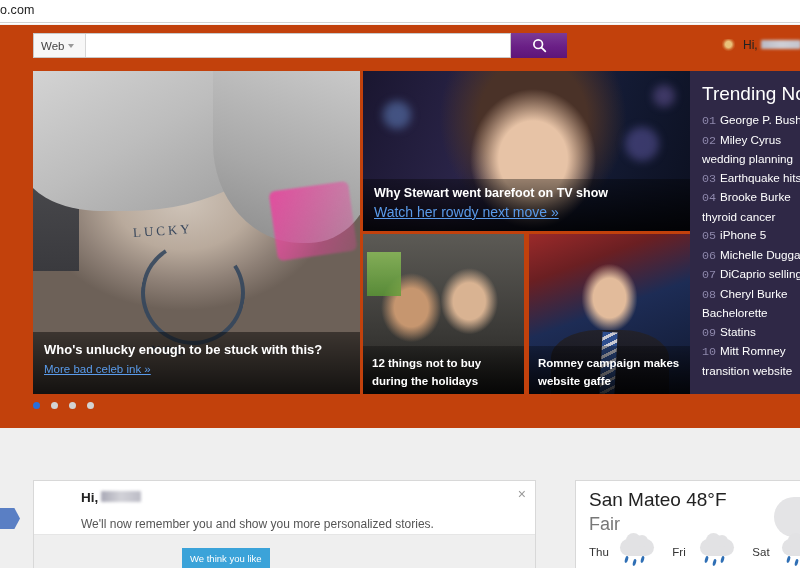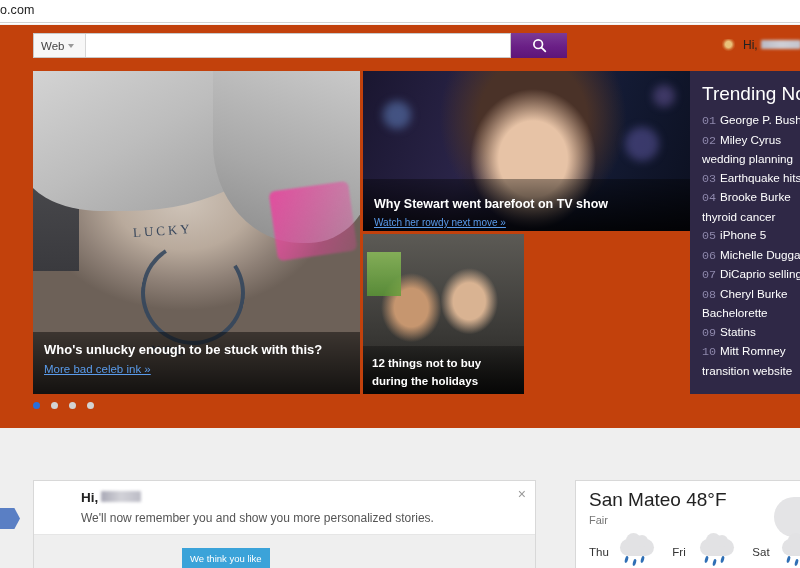--- a/index.html
+++ b/index.html
@@ -127,24 +127,24 @@
   .midstory .bokeh1, .midstory .bokeh2, .midstory .bokeh3 {
     position: absolute; border-radius: 50%; filter: blur(4px);
   }
   .midstory .bokeh1 { left: 20px; top: 30px; width: 28px; height: 28px; background: rgba(110,150,220,.45); }
   .midstory .bokeh2 { left: 262px; top: 56px; width: 34px; height: 34px; background: rgba(120,110,200,.4); }
   .midstory .bokeh3 { left: 290px; top: 14px; width: 22px; height: 22px; background: rgba(150,120,210,.35); }
 
   .caption-md {
     position: absolute; left: 0; right: 0; bottom: 0; height: 52px;
     background: linear-gradient(to bottom, rgba(0,0,0,.35), rgba(0,0,0,.85));
-    padding: 18px 11px 0 11px; box-sizing: border-box;
+    padding: 7px 11px 0 11px; box-sizing: border-box;
   }
   .caption-md .t { color: #fff; font-size: 12.5px; font-weight: bold; line-height: 15px; }
-  .caption-md .l { color: #5a9bea; font-size: 10px; margin-top: 3px; display: inline-block; }
+  .caption-md .l { color: #5a9bea; font-size: 14px; margin-top: 3px; display: inline-block; }
 
   .thumb { position: absolute; top: 163px; width: 161px; height: 160px; overflow: hidden; }
   .thumb.a { left: 330px; background: #2d2b2a; }
   .thumb.b { left: 496px; background: #1c1c28; }
   .thumb.a .photo {
     position: absolute; inset: 0;
     background:
       radial-gradient(ellipse 42px 48px at 30% 46%, #c6966f 0 40%, rgba(198,150,111,0) 72%),
       radial-gradient(ellipse 40px 46px at 66% 42%, #d9b392 0 40%, rgba(217,179,146,0) 72%),
       linear-gradient(to bottom, #5c5a55 0%, #3b3a37 60%, #242320 100%);
@@ -207,21 +207,21 @@
   .notif-hi {
     position: absolute; left: 47px; top: 9px;
     font-size: 13.5px; font-weight: bold; color: #222;
     display: flex; align-items: baseline; gap: 3px;
   }
   .redacted2 {
     display: inline-block; width: 40px; height: 11px;
     background: linear-gradient(to right, #a9a9b6, #d2d2d8, #bcbcc6);
     filter: blur(1.8px); border-radius: 1px;
   }
-  .notif-sub { position: absolute; left: 47px; top: 30px; font-size: 12px; color: #555; }
+  .notif-sub { position: absolute; left: 47px; top: 36px; font-size: 12px; color: #555; }
   .notif-close {
     position: absolute; right: 9px; top: 6px;
     font-size: 14px; color: #999; cursor: pointer; line-height: 1;
   }
   .notif-body { position: relative; height: 59px; background: #efefef; }
 
   .tooltip {
     position: absolute; left: 148px; top: 13px;
     background: #3ba3d9; color: #fff; font-size: 9.5px;
     padding: 5px 8px; border-radius: 0; white-space: nowrap;
@@ -238,21 +238,21 @@
     clip-path: polygon(0 0, 72% 0, 100% 50%, 72% 100%, 0 100%);
   }
 
   
   .weather {
     position: absolute; left: 575px; top: 52px; width: 240px; height: 113px;
     background: #fff; border: 1px solid #d8d8d8; border-bottom: 0; box-sizing: border-box;
     overflow: hidden;
   }
   .w-title { position: absolute; left: 13px; top: 8px; font-size: 19px; color: #222; white-space: nowrap; }
-  .w-cond { position: absolute; left: 13px; top: 33px; font-size: 11px; color: #777; }
+  .w-cond { position: absolute; left: 13px; top: 33px; font-size: 18px; color: #777; }
   .w-bigicon {
     position: absolute; left: 198px; top: 16px; width: 56px; height: 40px;
     background: #e4e4e6; border-radius: 28px; filter: blur(.3px);
   }
   .wday { position: absolute; top: 58px; }
   .wday .dname { font-size: 11.5px; color: #333; text-align: center; }
   .wicon { position: relative; width: 40px; height: 26px; margin: 0 auto; }
   .wicon .cloud {
     position: absolute; left: 3px; top: 0; width: 34px; height: 17px;
     background: #e2e2e4; border-radius: 11px;
@@ -336,20 +336,29 @@
 
       <div class="thumb a">
         <div class="photo">
           <div class="screenled"></div>
         </div>
         <div class="caption-sm">
           <div class="t">12 things not to buy during the holidays</div>
         </div>
       </div>
 
+      <div class="thumb b">
+        <div class="photo">
+          <div class="suit"></div>
+          <div class="tie"></div>
+        </div>
+        <div class="caption-sm">
+          <div class="t">Romney campaign makes website gaffe</div>
+        </div>
+      </div>
     </div>
 
     <div class="trending">
       <h2>Trending No</h2>
       <ul class="tlist" id="trending-list">
           <li><span class="tnum">01</span><span>George P. Bush</span></li>
           <li><span class="tnum">02</span><span>Miley Cyrus wedding planning</span></li>
           <li><span class="tnum">03</span><span>Earthquake hits</span></li>
           <li><span class="tnum">04</span><span>Brooke Burke thyroid cancer</span></li>
           <li><span class="tnum">05</span><span>iPhone 5</span></li>

